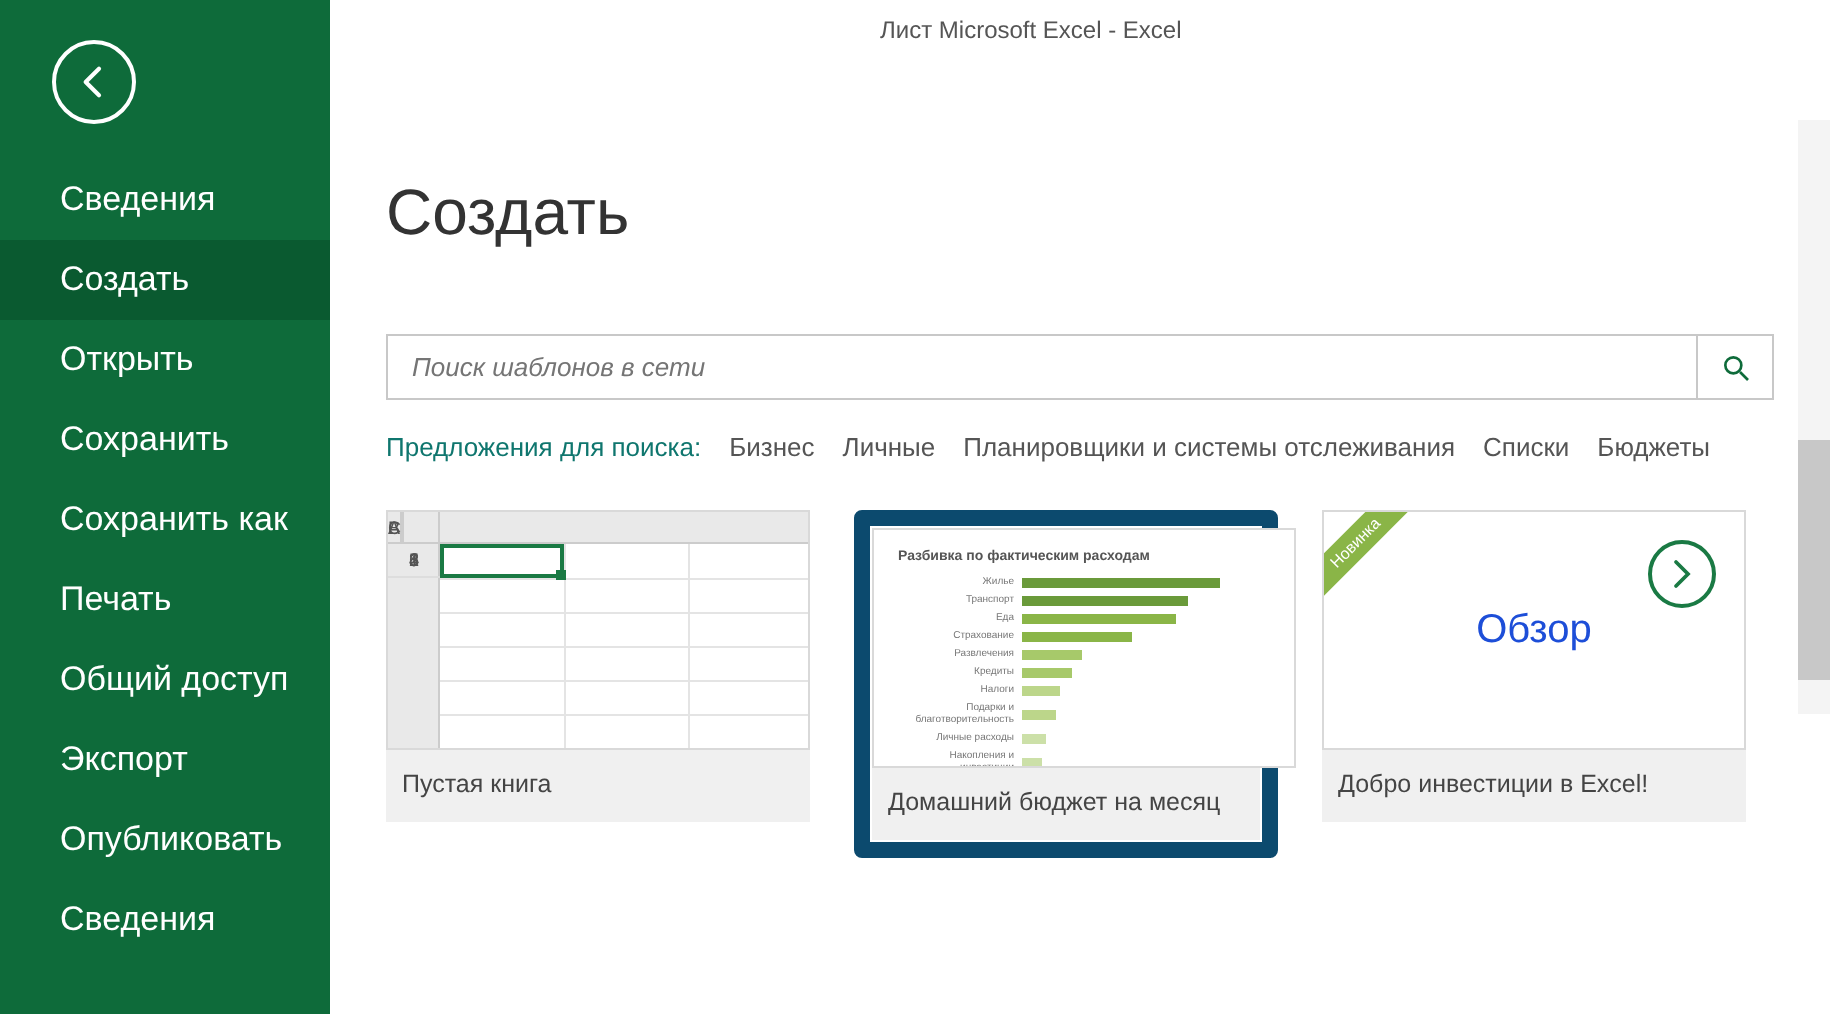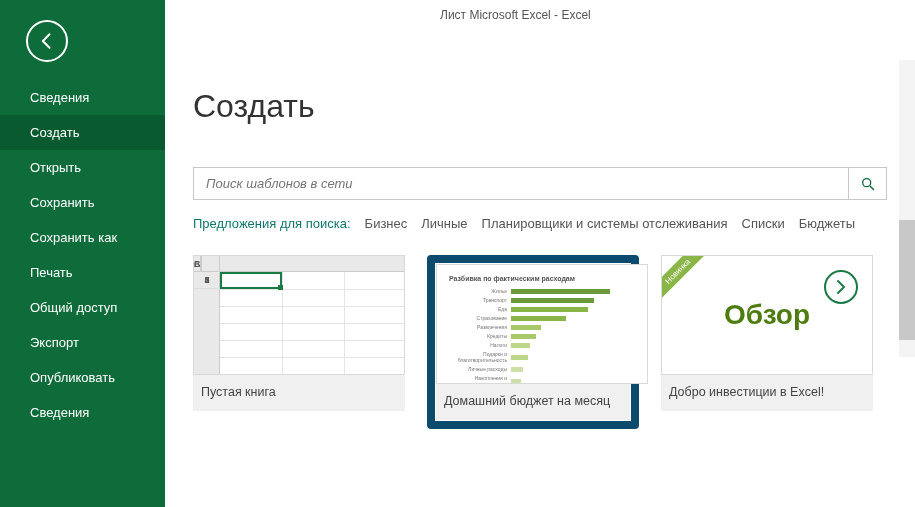--- a/index.html
+++ b/index.html
@@ -1,21 +1,21 @@
 <!DOCTYPE html>
 <html><head>
 <meta charset="utf-8">
 <style>
 * { margin: 0; padding: 0; box-sizing: border-box; font-family: "Segoe UI", Arial, sans-serif; }
 body { width: 915px; height: 507px; background: #fff; overflow: hidden; position: relative; }
 
 .sidebar { position: absolute; left: 0; top: 0; width: 165px; height: 507px; background: #0e6b3a; color: #fff; }
 .back-btn { width: 42px; height: 42px; border: 2px solid #fff; border-radius: 50%; margin: 20px 0 18px 26px; display: flex; align-items: center; justify-content: center; cursor: pointer; }
 .back-btn svg { width: 20px; height: 20px; }
-.nav-item { padding: 10px 0 10px 30px; font-size: 13px; cursor: pointer; }
+.nav-item { padding: 10px 0 10px 30px; font-size: 17px; cursor: pointer; }
 .nav-item.active { background: #0a5a30; }
 
 .main { position: absolute; left: 165px; top: 0; right: 0; height: 357px; background: #fff; padding: 0 28px; }
 .window-title { position: absolute; top: 8px; left: 50%; transform: translateX(-100px); font-size: 12px; color: #555; }
 .page-title { font-size: 32px; font-weight: 300; color: #333; margin-top: 88px; margin-bottom: 42px; }
 
 .search-row { display: flex; align-items: stretch; margin-bottom: 16px; }
 .search-input { flex: 1; border: 1px solid #c8c8c8; padding: 8px 12px; font-size: 13px; font-style: italic; color: #0f172a; outline: none; }
 .search-btn { width: 38px; border: 1px solid #c8c8c8; border-left: none; background: #fff; display: flex; align-items: center; justify-content: center; cursor: pointer; }
 .search-btn svg { width: 16px; height: 16px; }
@@ -46,21 +46,21 @@
 
 
 .chart { padding: 10px 12px; }
 .chart-title { font-size: 7px; font-weight: bold; color: #555; margin-bottom: 6px; }
 .chart-row { display: flex; align-items: center; margin-bottom: 3px; }
 .chart-lbl { width: 62px; font-size: 5px; color: #777; text-align: right; padding-right: 4px; }
 .chart-bar { height: 5px; }
 
 
 .welcome { width: 100%; height: 100%; position: relative; display:flex; align-items:center; justify-content:center; }
-.welcome-text { font-size: 28px; color: #4d7c0f; font-weight: 700; }
+.welcome-text { font-size: 20px; color: #1d4ed8; font-weight: 400; }
 .welcome-arrow { position: absolute; right: 14px; top: 14px; width: 34px; height: 34px; border: 2px solid #1a7a44; border-radius: 50%; display:flex; align-items:center; justify-content:center; }
 .welcome-arrow svg { width: 18px; height: 18px; }
 .ribbon { position:absolute; top:8px; left:-18px; background:#8ab547; color:#fff; font-size:8px; padding:3px 18px; transform:rotate(-45deg); }
 
 .scrollbar { position:absolute; right:0; top:60px; bottom:0; width:16px; background:#f4f4f4; }
 .scroll-thumb { position:absolute; top:160px; width:100%; height:120px; background:#c8c8c8; }
 </style>
 </head>
 <body>
 

